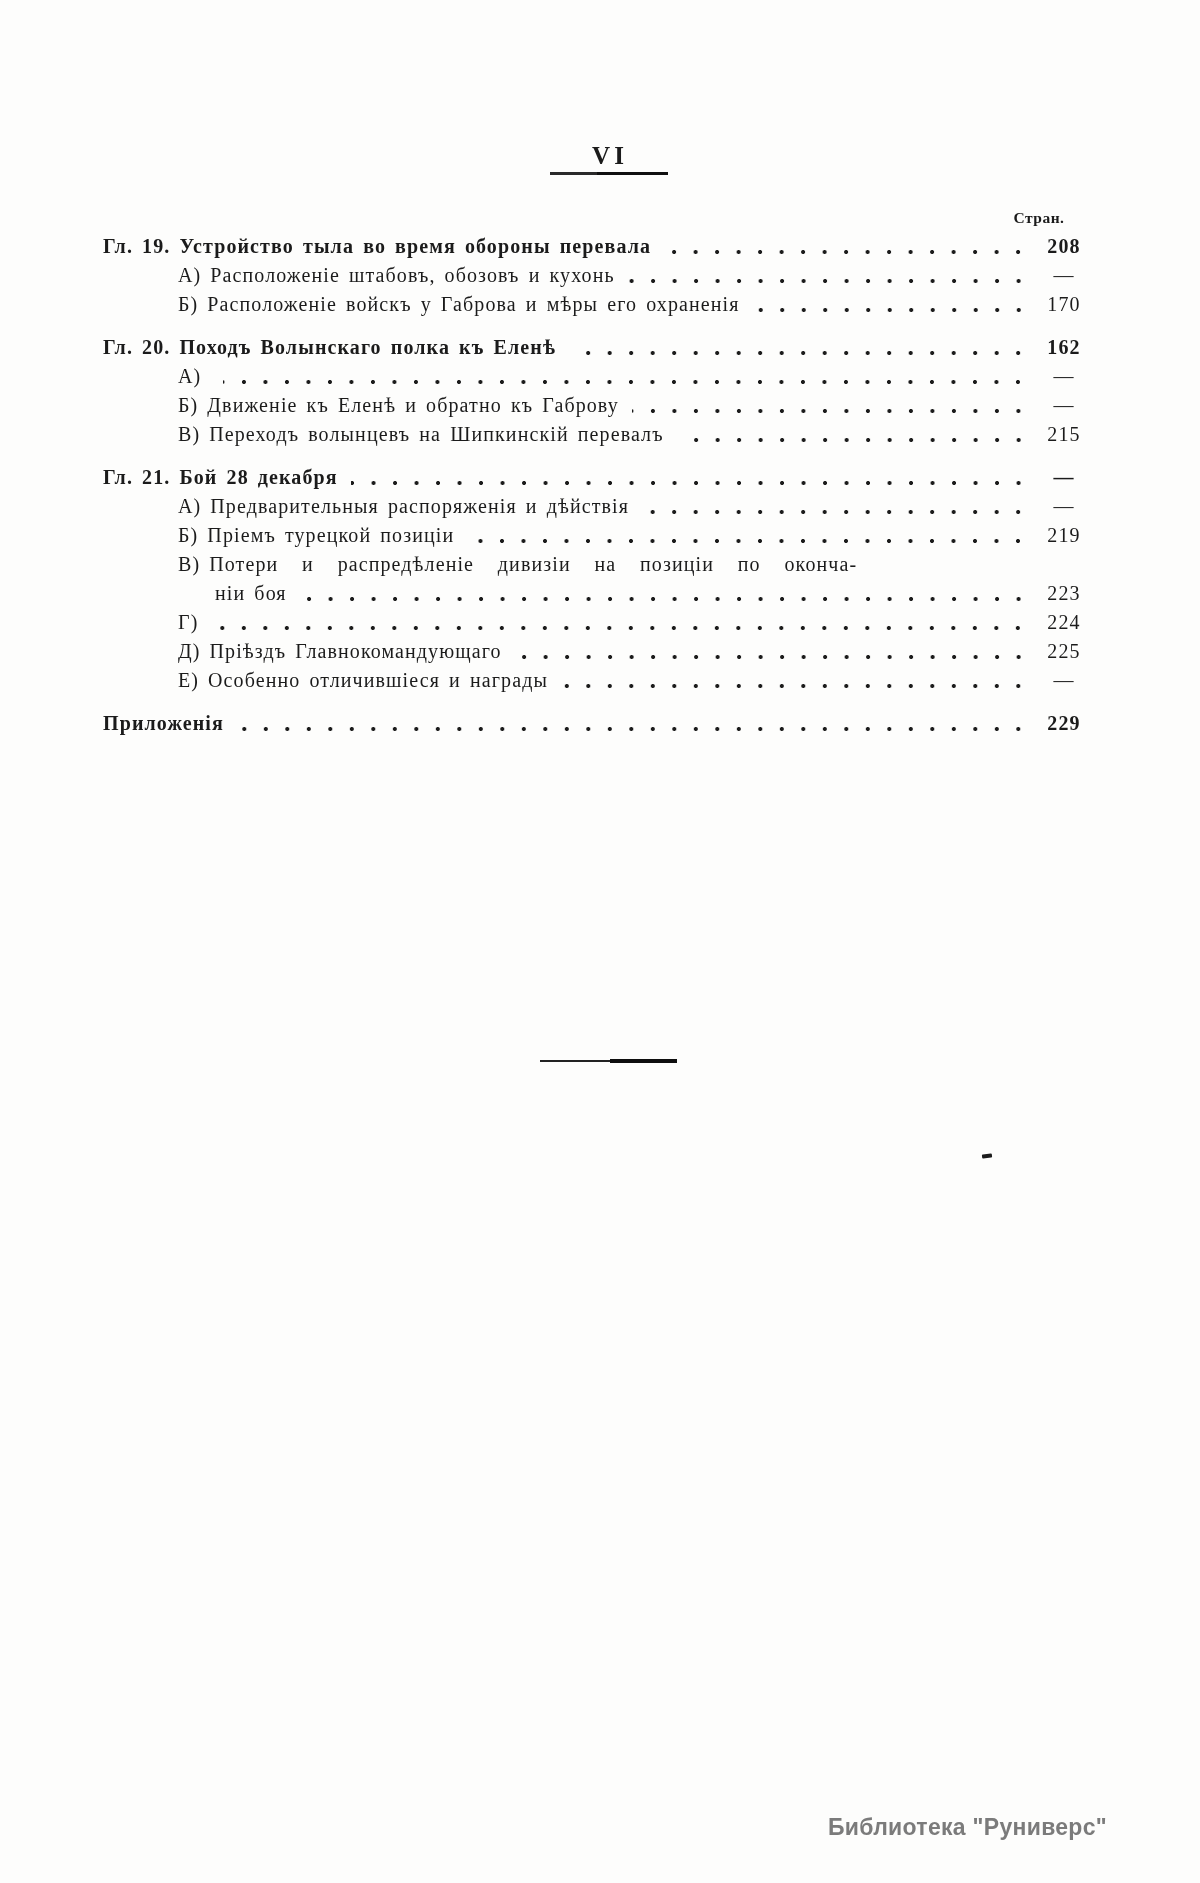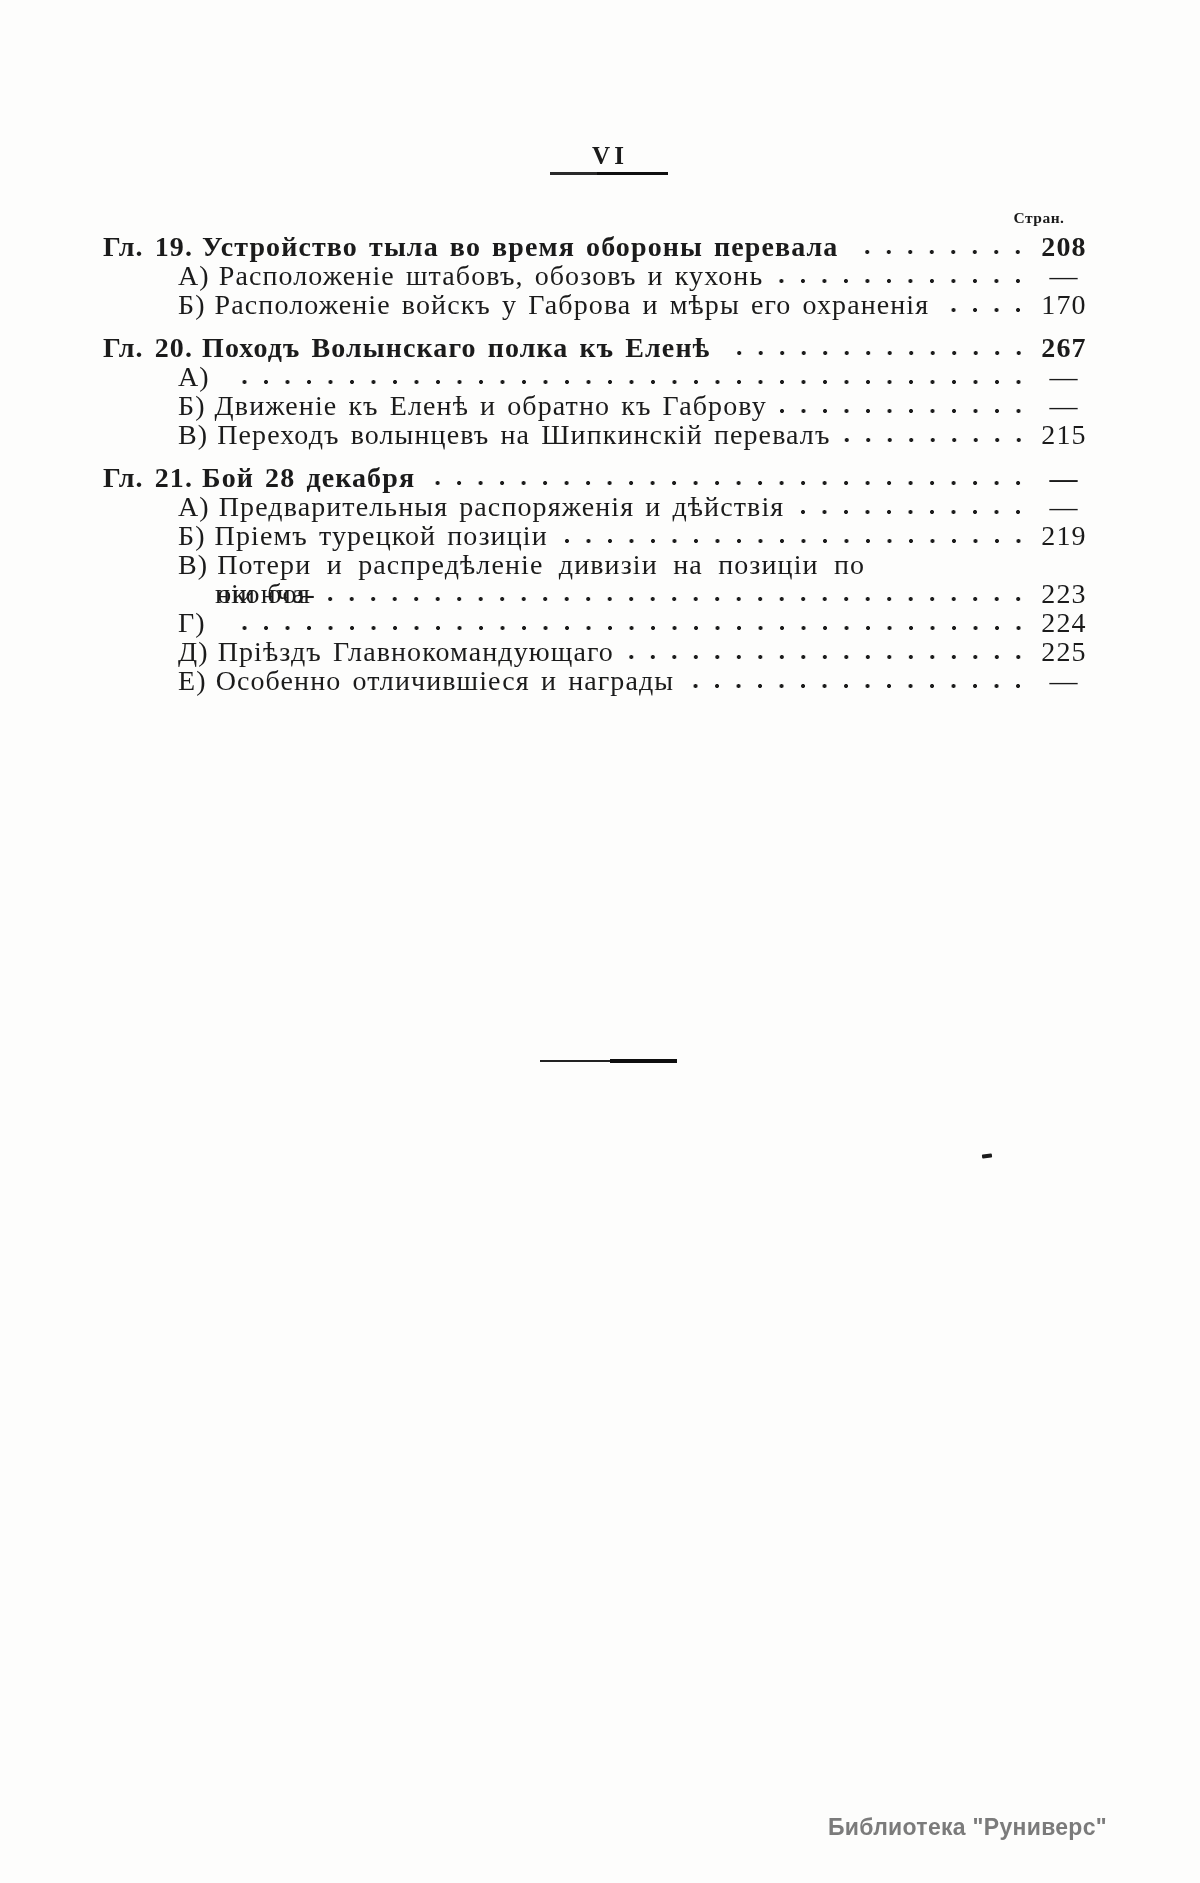--- a/index.html
+++ b/index.html
@@ -36,21 +36,21 @@
   
   .col-header {
     position:absolute; top:209px; left:1002px; width:74px;
     text-align:center;
     font-size:15.5px; font-weight:bold; letter-spacing:0.5px;
   }
 
   
   .toc {
     position:absolute; top:232px; left:103px; width:990px;
-    font-size:28px; letter-spacing:1.1px; word-spacing:3px;
+    font-size:20px; letter-spacing:1.1px; word-spacing:3px;
     line-height:29px;
   }
   .toc-row { display:flex; align-items:baseline; height:29px; }
   .toc-row.gap { margin-top:14px; }
   .toc-row.chapter { font-weight:bold; }
   .toc-row.sub  { padding-left:75px; }
   .toc-row.cont { padding-left:112px; }
   .entry-prefix { white-space:pre; margin-right:9px; }
   .entry-title  { white-space:pre; }
   .toc-row.justify .entry-title {
@@ -122,21 +122,21 @@
       <div class="toc-row sub">
         <span class="entry-prefix">Б)</span>
         <span class="entry-title">Расположеніе войскъ у Габрова и мѣры его охраненія</span>
         <span class="dot-leader"></span>
         <span class="entry-page">170</span>
       </div>
       <div class="toc-row chapter gap">
         <span class="entry-prefix">Гл. 20.</span>
         <span class="entry-title">Походъ Волынскаго полка къ Еленѣ</span>
         <span class="dot-leader"></span>
-        <span class="entry-page">267</span>
+        <span class="entry-page">162</span>
       </div>
       <div class="toc-row sub">
         <span class="entry-prefix">А)</span>
         <span class="dot-leader"></span>
         <span class="entry-page">—</span>
       </div>
       <div class="toc-row sub">
         <span class="entry-prefix">Б)</span>
         <span class="entry-title">Движеніе къ Еленѣ и обратно къ Габрову</span>
         <span class="dot-leader"></span>
@@ -185,20 +185,25 @@
         <span class="entry-title">Пріѣздъ Главнокомандующаго</span>
         <span class="dot-leader"></span>
         <span class="entry-page">225</span>
       </div>
       <div class="toc-row sub">
         <span class="entry-prefix">Е)</span>
         <span class="entry-title">Особенно отличившіеся и награды</span>
         <span class="dot-leader"></span>
         <span class="entry-page">—</span>
       </div>
+      <div class="toc-row chapter gap">
+        <span class="entry-title">Приложенія</span>
+        <span class="dot-leader"></span>
+        <span class="entry-page">229</span>
+      </div>
     </div>
 
   <div class="mid-rule"></div>
   <div class="speck"></div>
 
   <div class="watermark">Библиотека "Руниверс"</div>
 
 </div>
 
 </body></html>

